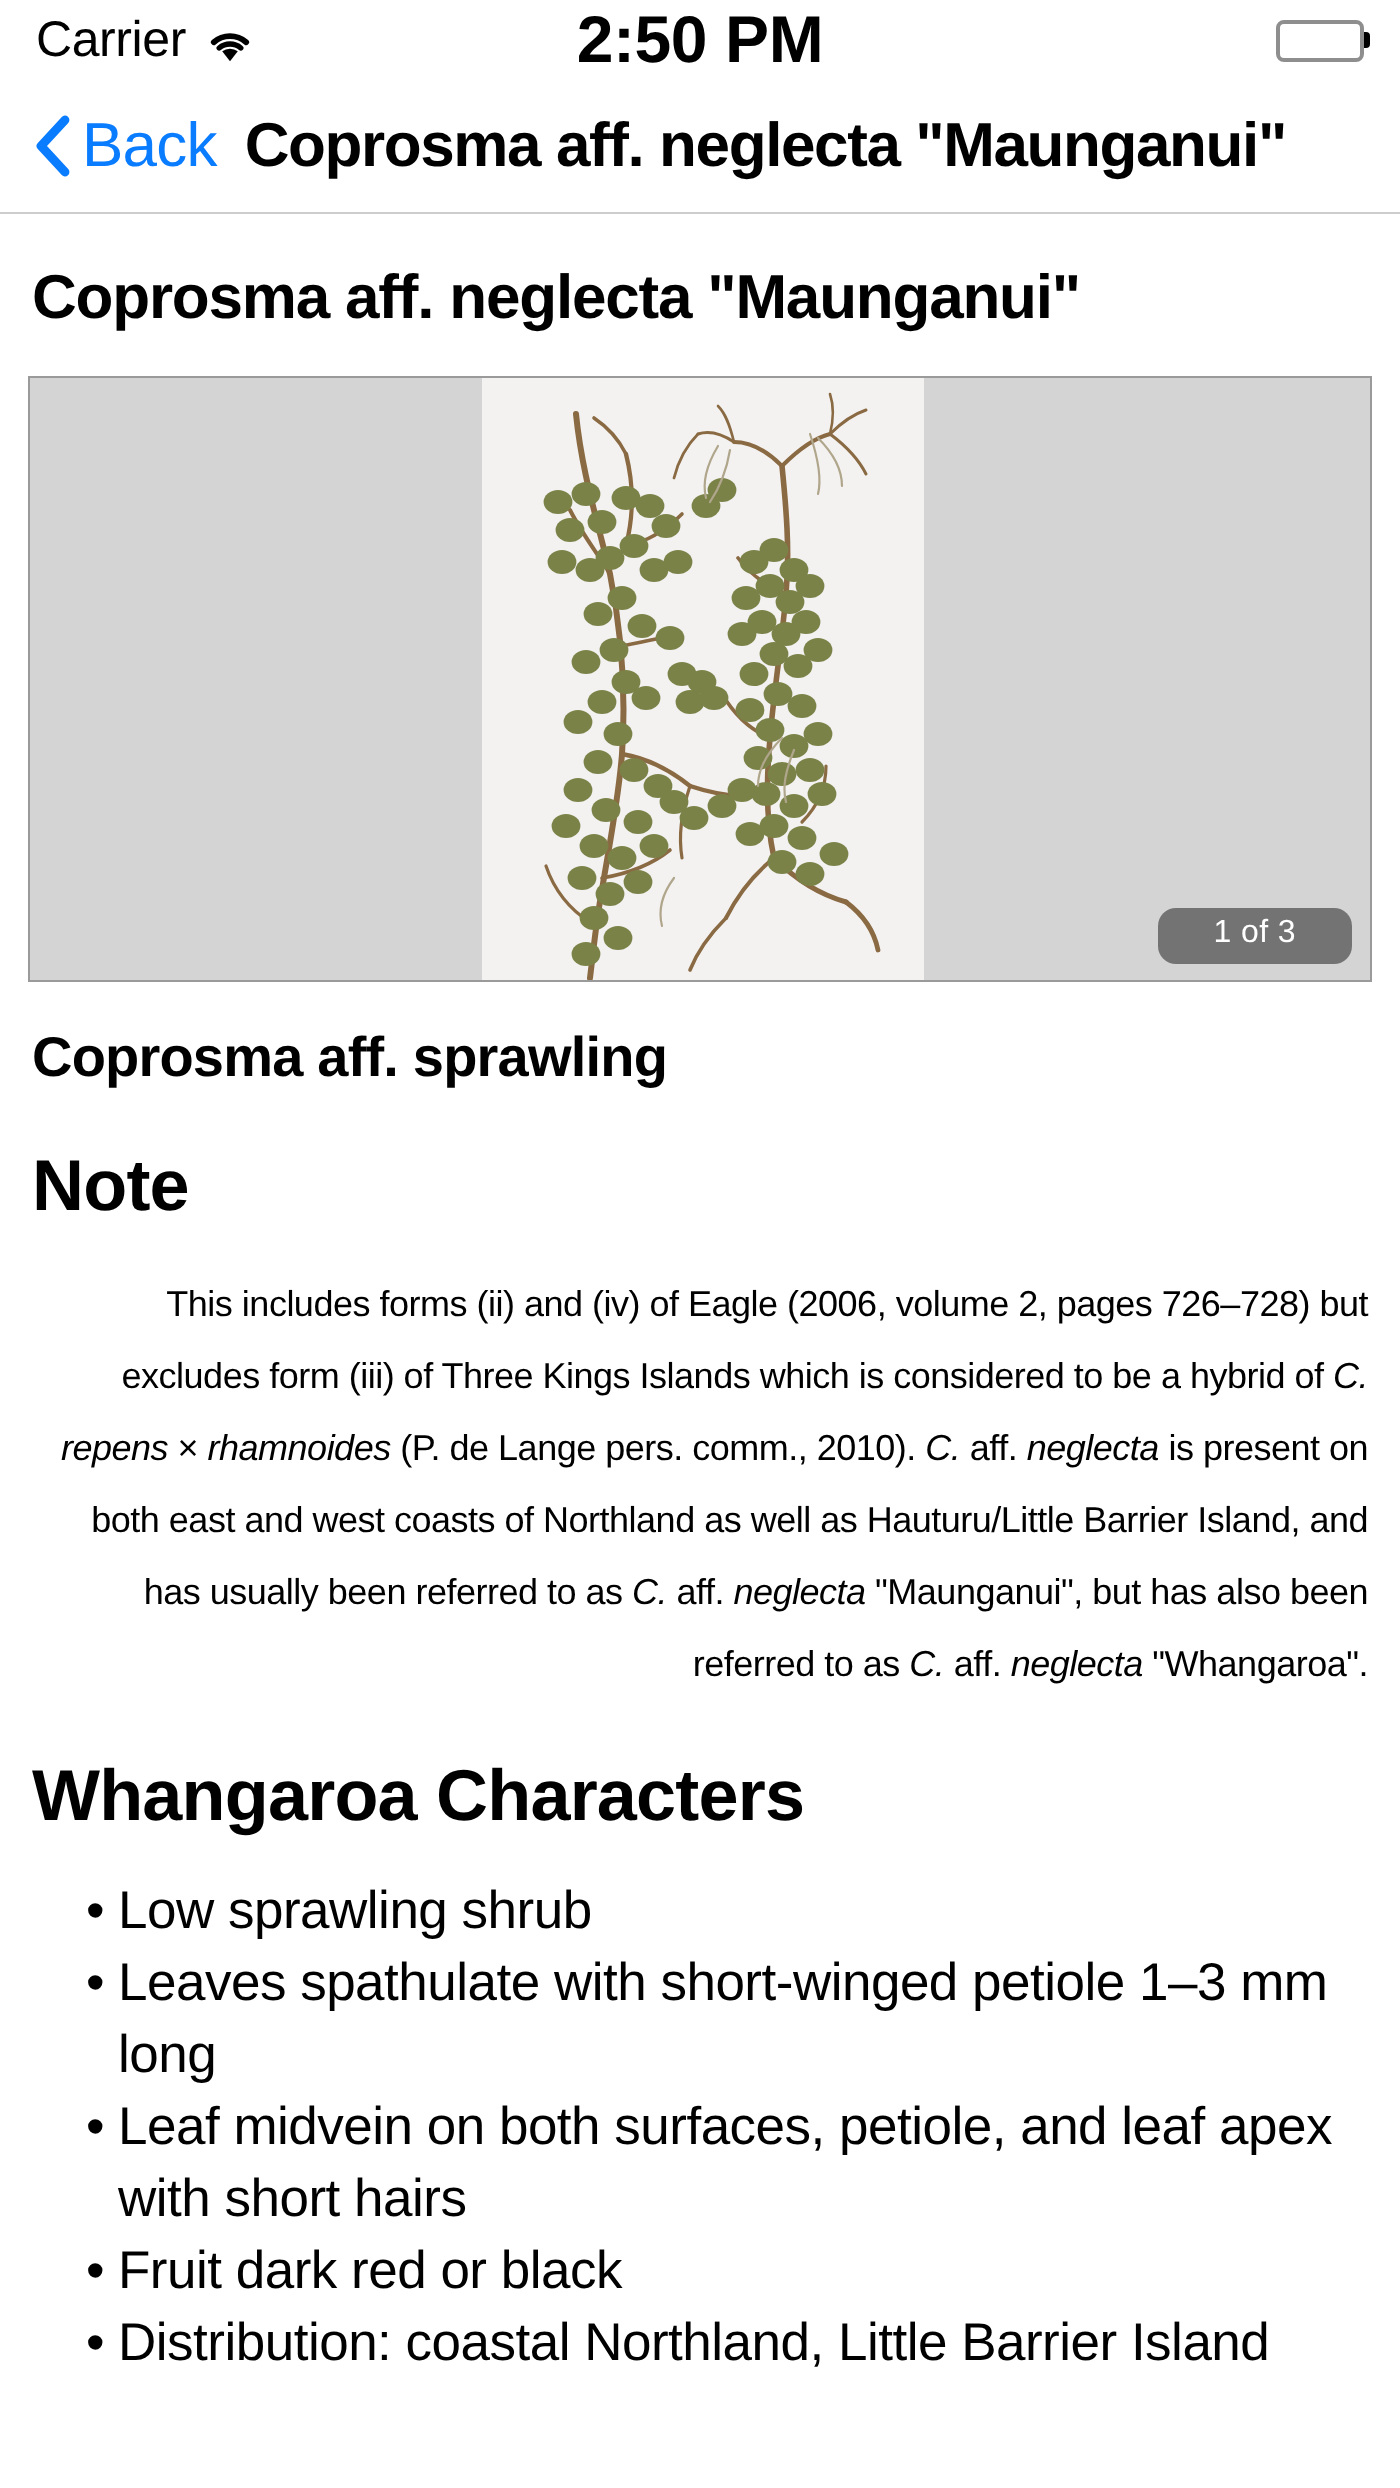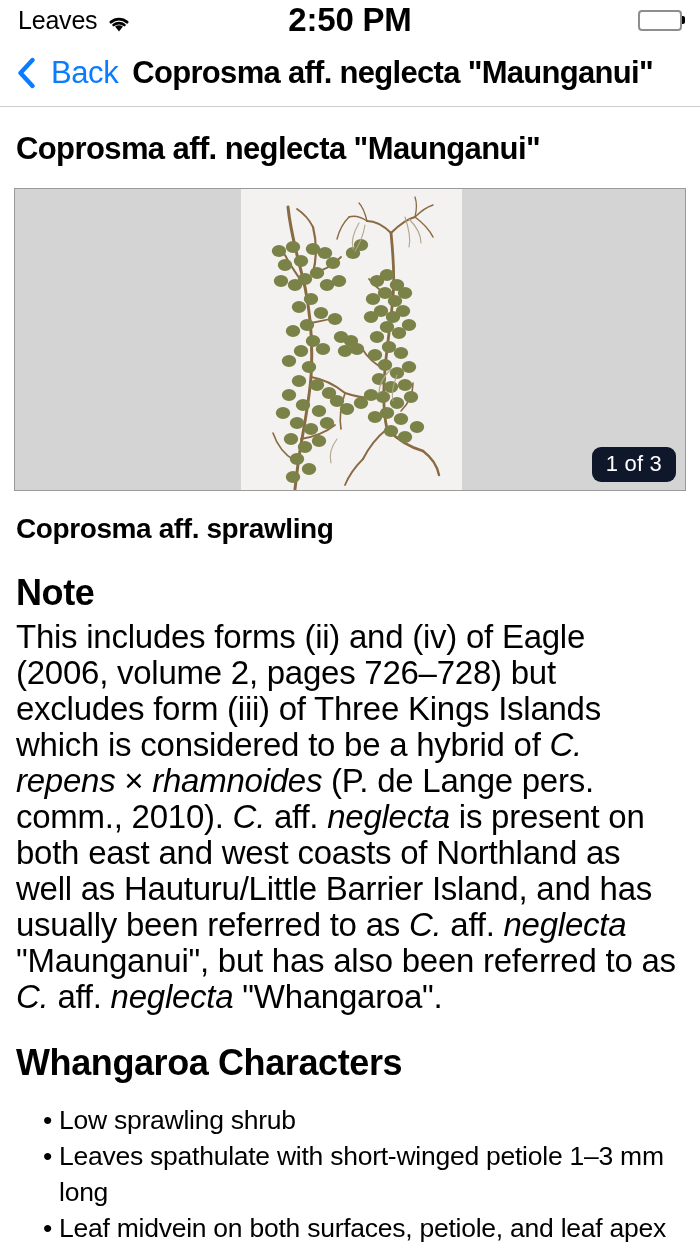--- a/index.html
+++ b/index.html
@@ -92,21 +92,21 @@
     align-items: center;
     padding: 0 16px;
     box-sizing: border-box;
     background: #ffffff;
     border-bottom: 1px solid #cdcdcd;
   }
   .back-button {
     display: flex;
     align-items: center;
     cursor: pointer;
-    gap: 12px;
+    gap: 2px;
     flex: 0 0 auto;
   }
   .chevron-left {
     width: 20px;
     height: 32px;
     display: block;
   }
   .back-label {
     font-size: 31px;
     color: #0a7cff;
@@ -153,48 +153,49 @@
     width: 221px;
     height: 303px;
     background: #f2f1ef;
     overflow: hidden;
   }
   .specimen-photo svg { display: block; }
   .page-badge {
     position: absolute;
     right: 9px;
     bottom: 8px;
-    background: #0f172a;
+    background: #737373;
     color: #ffffff;
-    font-size: 22px;
-    padding: 4px 14px 6px;
+    font-size: 16px;
+    padding: 4px 28px 6px;
     border-radius: 9px;
     letter-spacing: 0.2px;
     line-height: 1.15;
   }
 
   
   .species-heading {
     font-size: 28px;
     font-weight: 700;
     letter-spacing: -0.4px;
     margin: 22px 0 0 2px;
   }
   .section-heading {
     font-size: 36px;
     font-weight: 700;
     letter-spacing: -0.4px;
     margin: 27px 0 0 2px;
   }
   .body-text {
-    font-size: 33px;
+    font-size: 18px;
     line-height: 36px;
     letter-spacing: -0.25px;
-    margin: 5px 0 0 2px;
+    margin: 20px 0 0 2px;
     max-width: 668px;
+    text-align: right;
   }
   .body-text i { font-style: italic; }
   .bullet-list {
     margin: 18px 0 0 0;
     padding: 0;
     list-style: none;
   }
   .bullet-list li {
     font-size: 26.5px;
     line-height: 36px;
@@ -209,21 +210,21 @@
     top: 0;
   }
 </style>
 </head>
 <body>
 
 <div id="app">
 
   <div class="status-bar">
     <div class="status-left">
-      <span>Leaves</span>
+      <span>Carrier</span>
       <span class="wifi-icon">
         <svg viewBox="0 0 26 20" width="26" height="20" aria-hidden="true">
           <path d="M13 17.6 L9.1 12.6 A6.6 6.6 0 0 1 16.9 12.6 Z" fill="#000"></path>
           <path d="M4.9 8.1 A12.4 12.4 0 0 1 21.1 8.1" stroke="#000" stroke-width="2.9" fill="none" stroke-linecap="round"></path>
           <path d="M7.6 11.0 A8.4 8.4 0 0 1 18.4 11.0" stroke="#000" stroke-width="2.7" fill="none" stroke-linecap="round"></path>
         </svg>
       </span>
     </div>
     <div class="status-center">2:50 PM</div>
     <div class="status-right">

